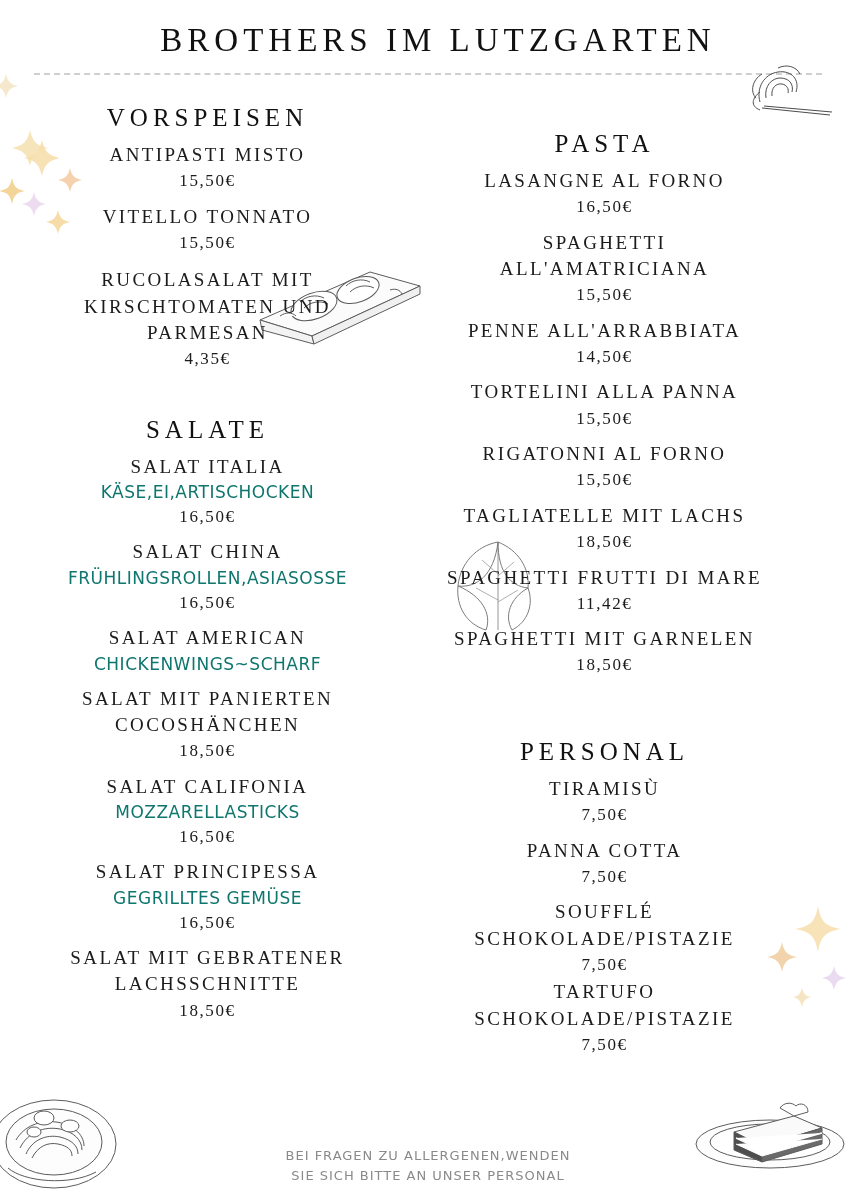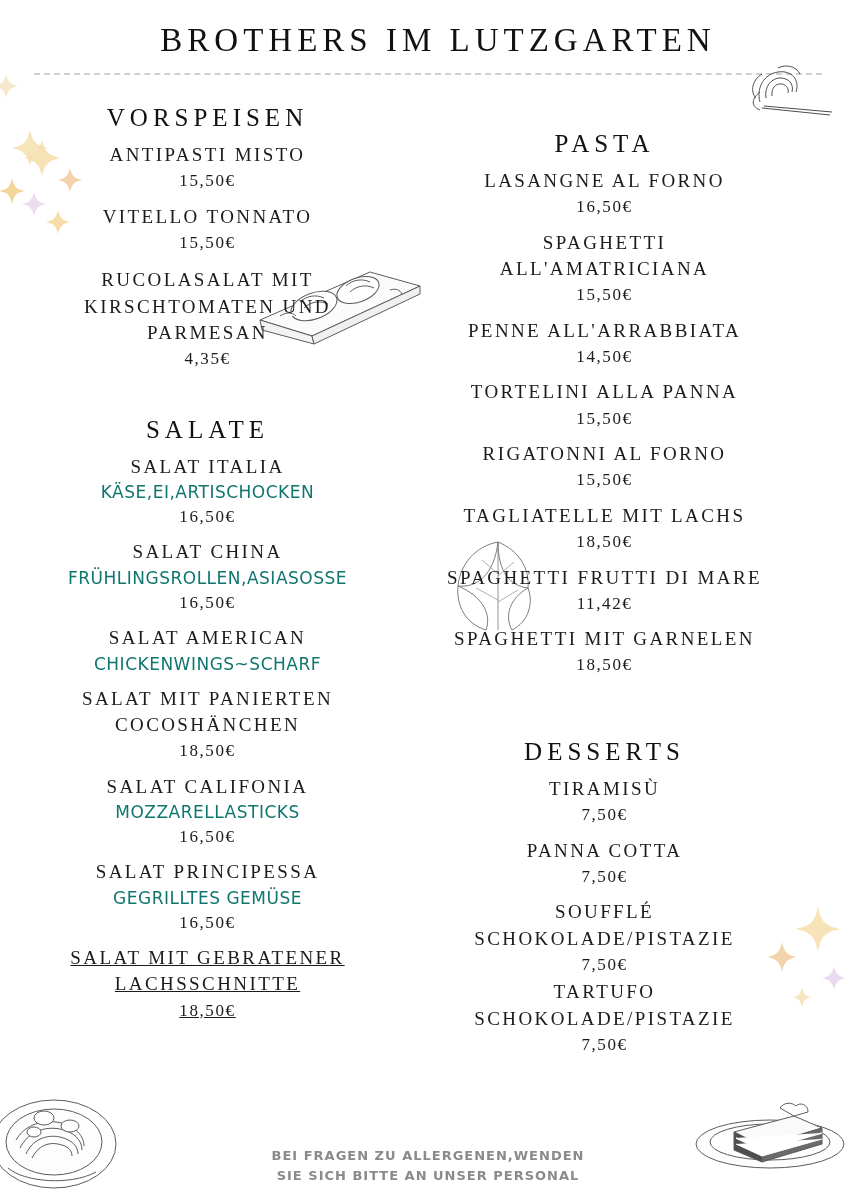--- a/index.html
+++ b/index.html
@@ -110,21 +110,20 @@
     left: 0;
     right: 0;
     bottom: 14px;
     text-align: center;
     font-family: "DejaVu Sans", sans-serif;
     font-size: 13px;
     letter-spacing: 1px;
     line-height: 1.55;
     color: #8a8a8a;
     text-transform: uppercase;
-    font-weight: bold;
   }
   .footer-note span { display: block; }
 
   
   .illus {
     position: absolute;
     pointer-events: none;
     opacity: 0.9;
   }
 </style>
@@ -277,21 +276,21 @@
         <div class="item">
           <p class="item-name">SALAT CALIFONIA</p>
           <p class="item-sub">MOZZARELLASTICKS</p>
           <p class="item-price">16,50€</p>
         </div>
         <div class="item">
           <p class="item-name">SALAT PRINCIPESSA</p>
           <p class="item-sub">GEGRILLTES GEMÜSE</p>
           <p class="item-price">16,50€</p>
         </div>
-        <div class="item" style="max-width:340px;margin:8px auto;text-decoration:underline;">
+        <div class="item" style="max-width:340px;margin:8px auto;">
           <p class="item-name">SALAT MIT GEBRATENER LACHSSCHNITTE</p>
           <p class="item-price">18,50€</p>
         </div>
       </section>
 
     </div>
 
     <div class="col-right">
 
       <section>
@@ -325,21 +324,21 @@
           <p class="item-name">SPAGHETTI FRUTTI DI MARE</p>
           <p class="item-price">11,42€</p>
         </div>
         <div class="item">
           <p class="item-name">SPAGHETTI MIT GARNELEN</p>
           <p class="item-price">18,50€</p>
         </div>
       </section>
 
       <section class="desserts-block">
-        <h2 class="section-title">DESSERTS</h2>
+        <h2 class="section-title">PERSONAL</h2>
 
         <div class="item">
           <p class="item-name">TIRAMISÙ</p>
           <p class="item-price">7,50€</p>
         </div>
         <div class="item">
           <p class="item-name">PANNA COTTA</p>
           <p class="item-price">7,50€</p>
         </div>
         <div class="item" style="max-width:340px;margin:0 auto;">

